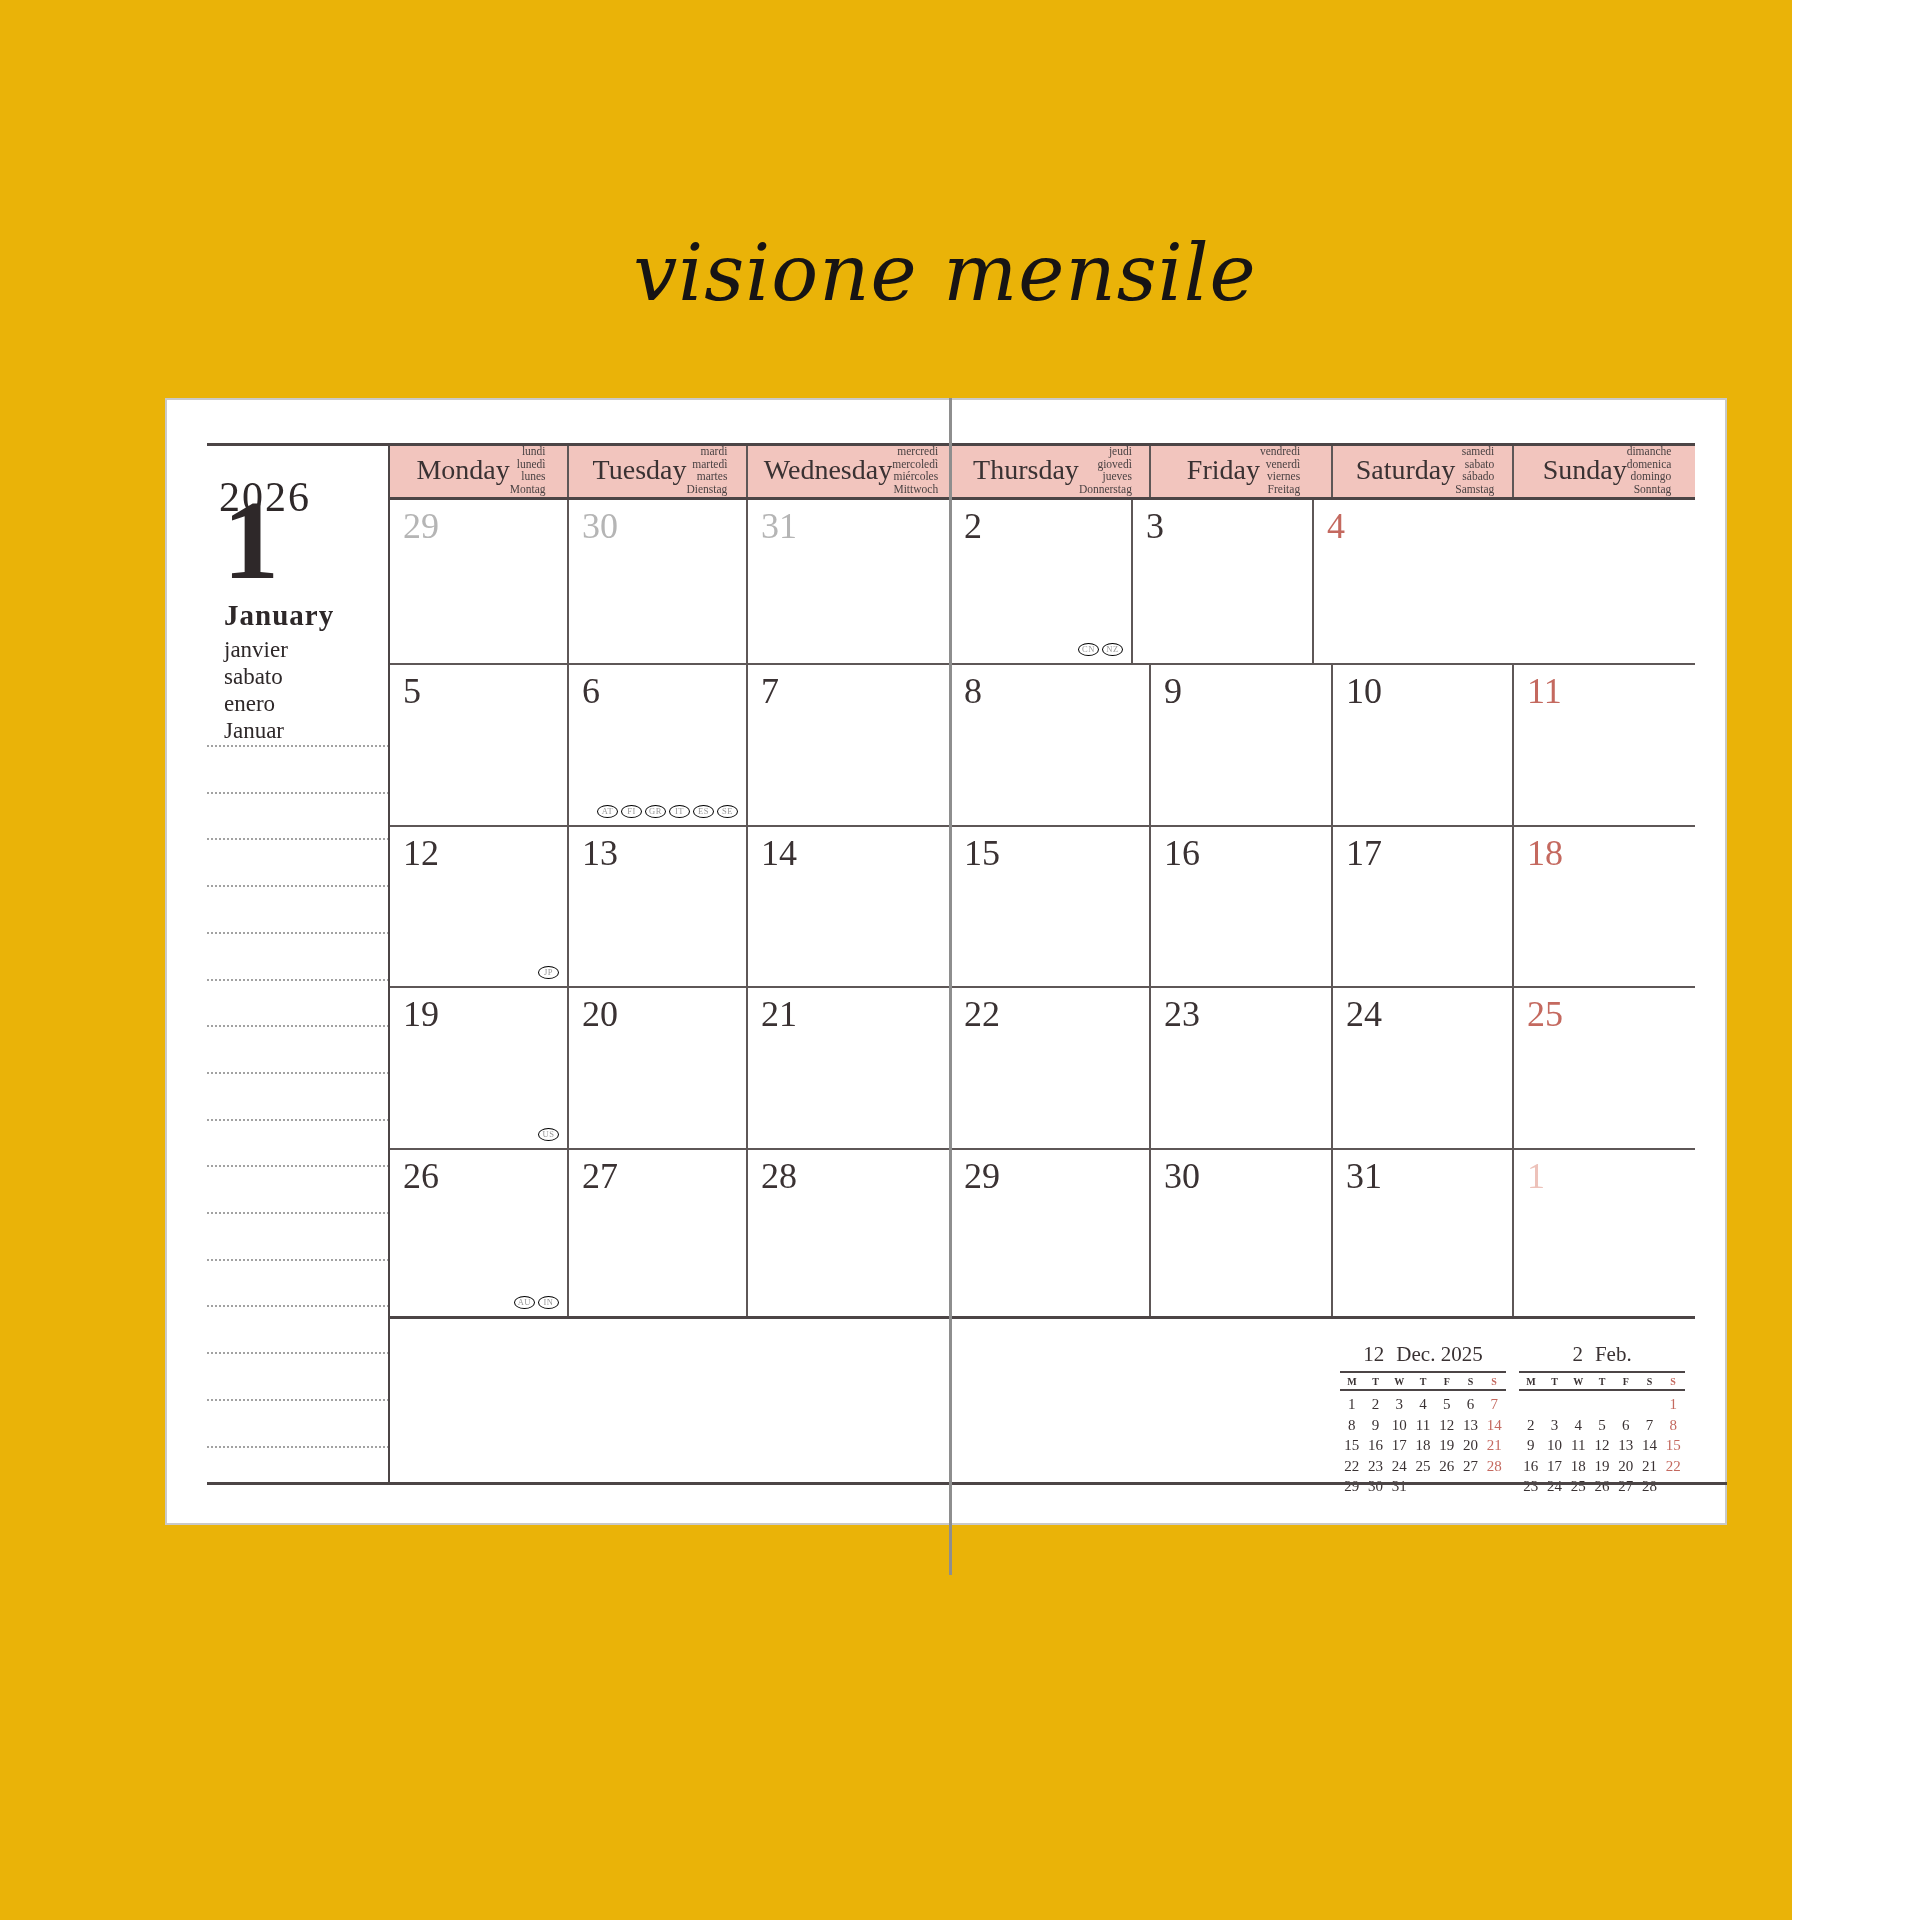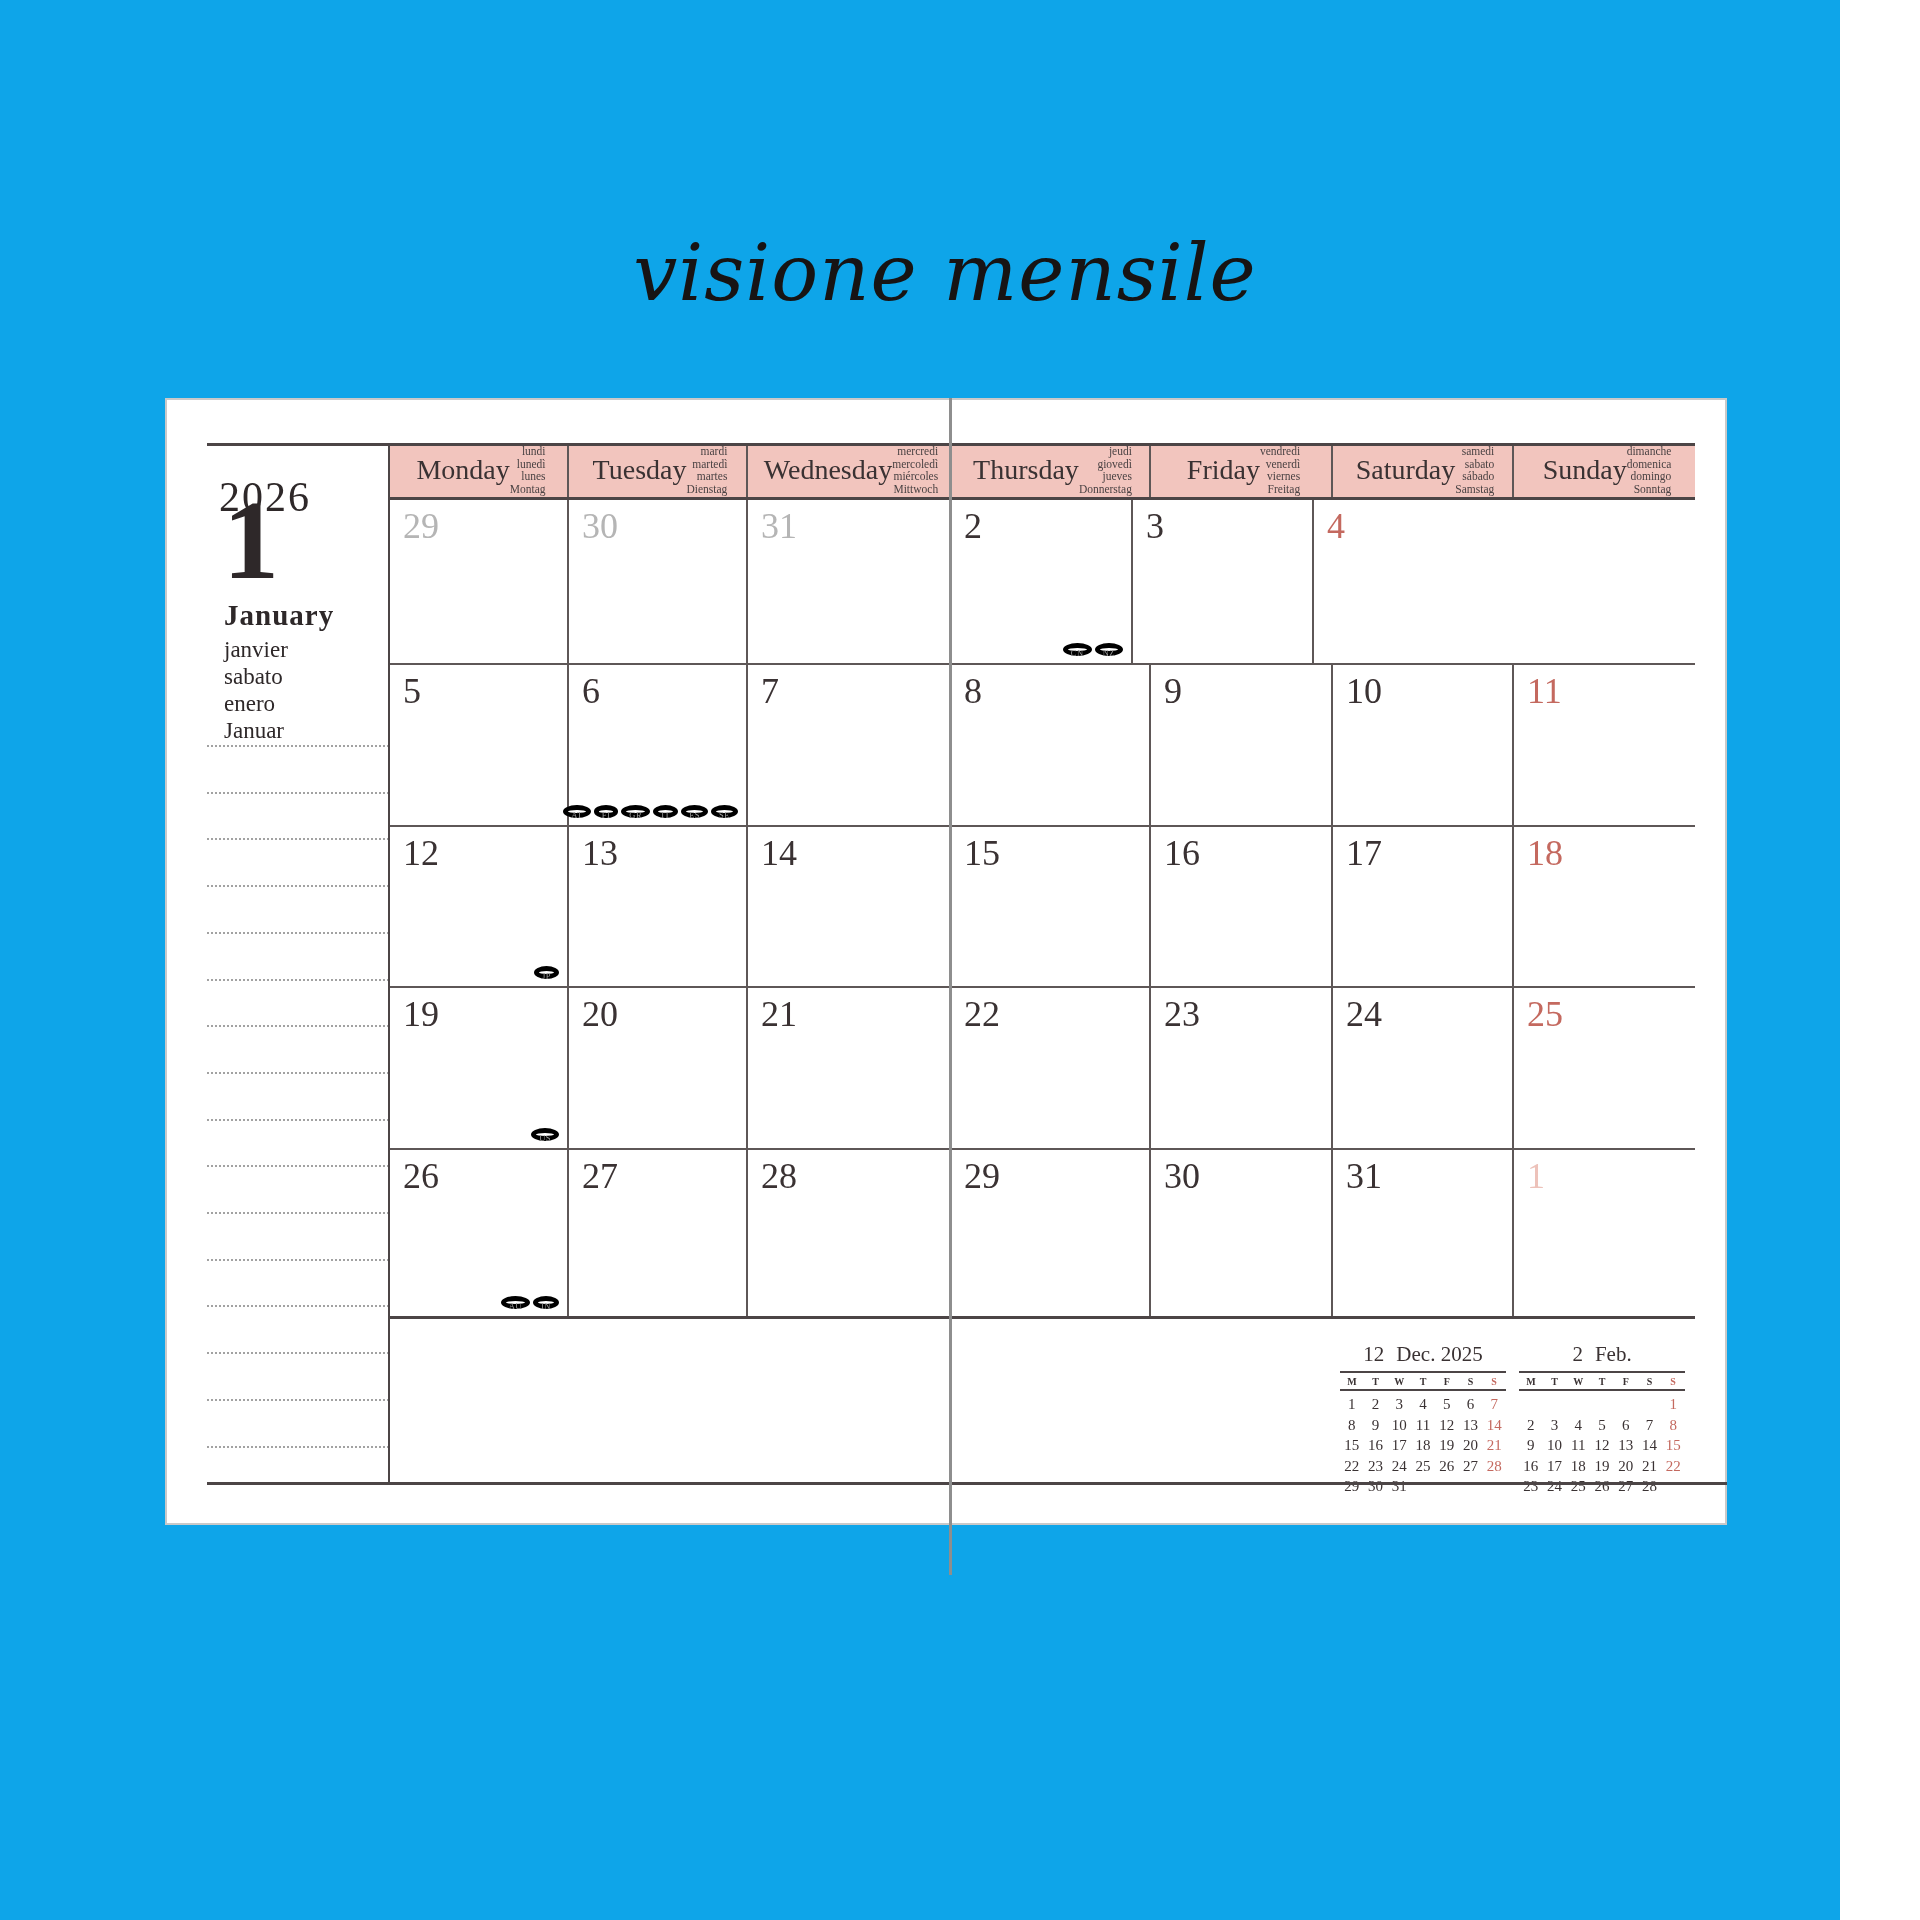--- a/index.html
+++ b/index.html
@@ -1,17 +1,17 @@
 <!DOCTYPE html>
 <html><head>
 <meta charset="utf-8">
 <style>
   html,body{margin:0;padding:0;background:#ffffff;}
-  .canvas{position:relative;width:1792px;height:1920px;background:#0ea5e9;overflow:hidden;
-          font-family:"Liberation Serif", serif;color:#3a3334;padding-left:48px;}
+  .canvas{position:relative;width:1792px;height:1920px;background:#eab308;overflow:hidden;
+          font-family:"Liberation Serif", serif;color:#3a3334;}
   .title{position:absolute;top:228px;left:0;width:1890px;margin:0;text-align:center;
          font-family:"DejaVu Serif", serif;font-style:italic;font-weight:500;
          font-size:78px;color:#171414;letter-spacing:1px;}
   .spread{position:absolute;left:165px;top:398px;width:1562px;height:1127px;
           border:2px solid #c9c9c9;background:#ffffff;box-sizing:border-box;}
   .gutter{position:absolute;left:782px;top:-2px;width:3px;height:1177px;background:#8e8e8e;z-index:6;}
   .toprule{position:absolute;left:40px;top:43px;width:1488px;height:3px;background:#4c4546;z-index:5;}
   .sidebar-line{position:absolute;left:221px;top:43px;width:2px;height:1041px;background:#4c4546;z-index:4;}
   .bottomrule{position:absolute;left:40px;top:1082px;width:1520px;height:3px;background:#4c4546;z-index:5;}
   .dotline{position:absolute;left:40px;width:182px;height:0;border-top:2px dotted #a2a2a2;}
@@ -33,21 +33,21 @@
   .dcell{position:relative;box-sizing:border-box;border-right:2px solid #5e5757;padding:8px 0 0 13px;}
   .dcell.last{border-right:none;}
   .dnum{display:inline-block;font-size:36px;line-height:1;color:#3a3233;}
   .dnum.prev{color:#b5b5b5;}
   .dnum.sunday{color:#c4695f;}
   .dnum.next-sunday{color:#edc2ba;}
   .holiday{display:inline-block;vertical-align:top;margin:9px 0 0 22px;font-size:15.5px;
            font-weight:700;letter-spacing:0.5px;color:#3a3233;}
   .badges{position:absolute;right:8px;bottom:7px;display:flex;gap:3px;}
   .badge{display:inline-block;box-sizing:border-box;min-width:21px;height:13px;line-height:11px;
-         padding:0 3px;border:5px solid #000000;border-radius:50%;text-align:center;
+         padding:0 3px;border:1px solid #000000;border-radius:50%;text-align:center;
          font-size:8.5px;letter-spacing:0.5px;color:#999999;background:#fff;}
   
   .mini{position:absolute;top:930px;width:166px;z-index:3;margin-top:12px;}
   .mini.m0{left:1173px;}
   .mini.m1{left:1352px;}
   .mini-title{text-align:center;font-size:21px;color:#3a3233;padding-bottom:4px;border-bottom:2px solid #4c4546;}
   .mini-num{margin-right:12px;}
   .mini-letters{display:grid;grid-template-columns:repeat(7,1fr);text-align:center;
                 font-size:10px;font-weight:700;color:#3a3233;padding:3px 0 2px 0;border-bottom:2px solid #4c4546;}
   .mini-letters span:nth-child(7){color:#c4695f;}

